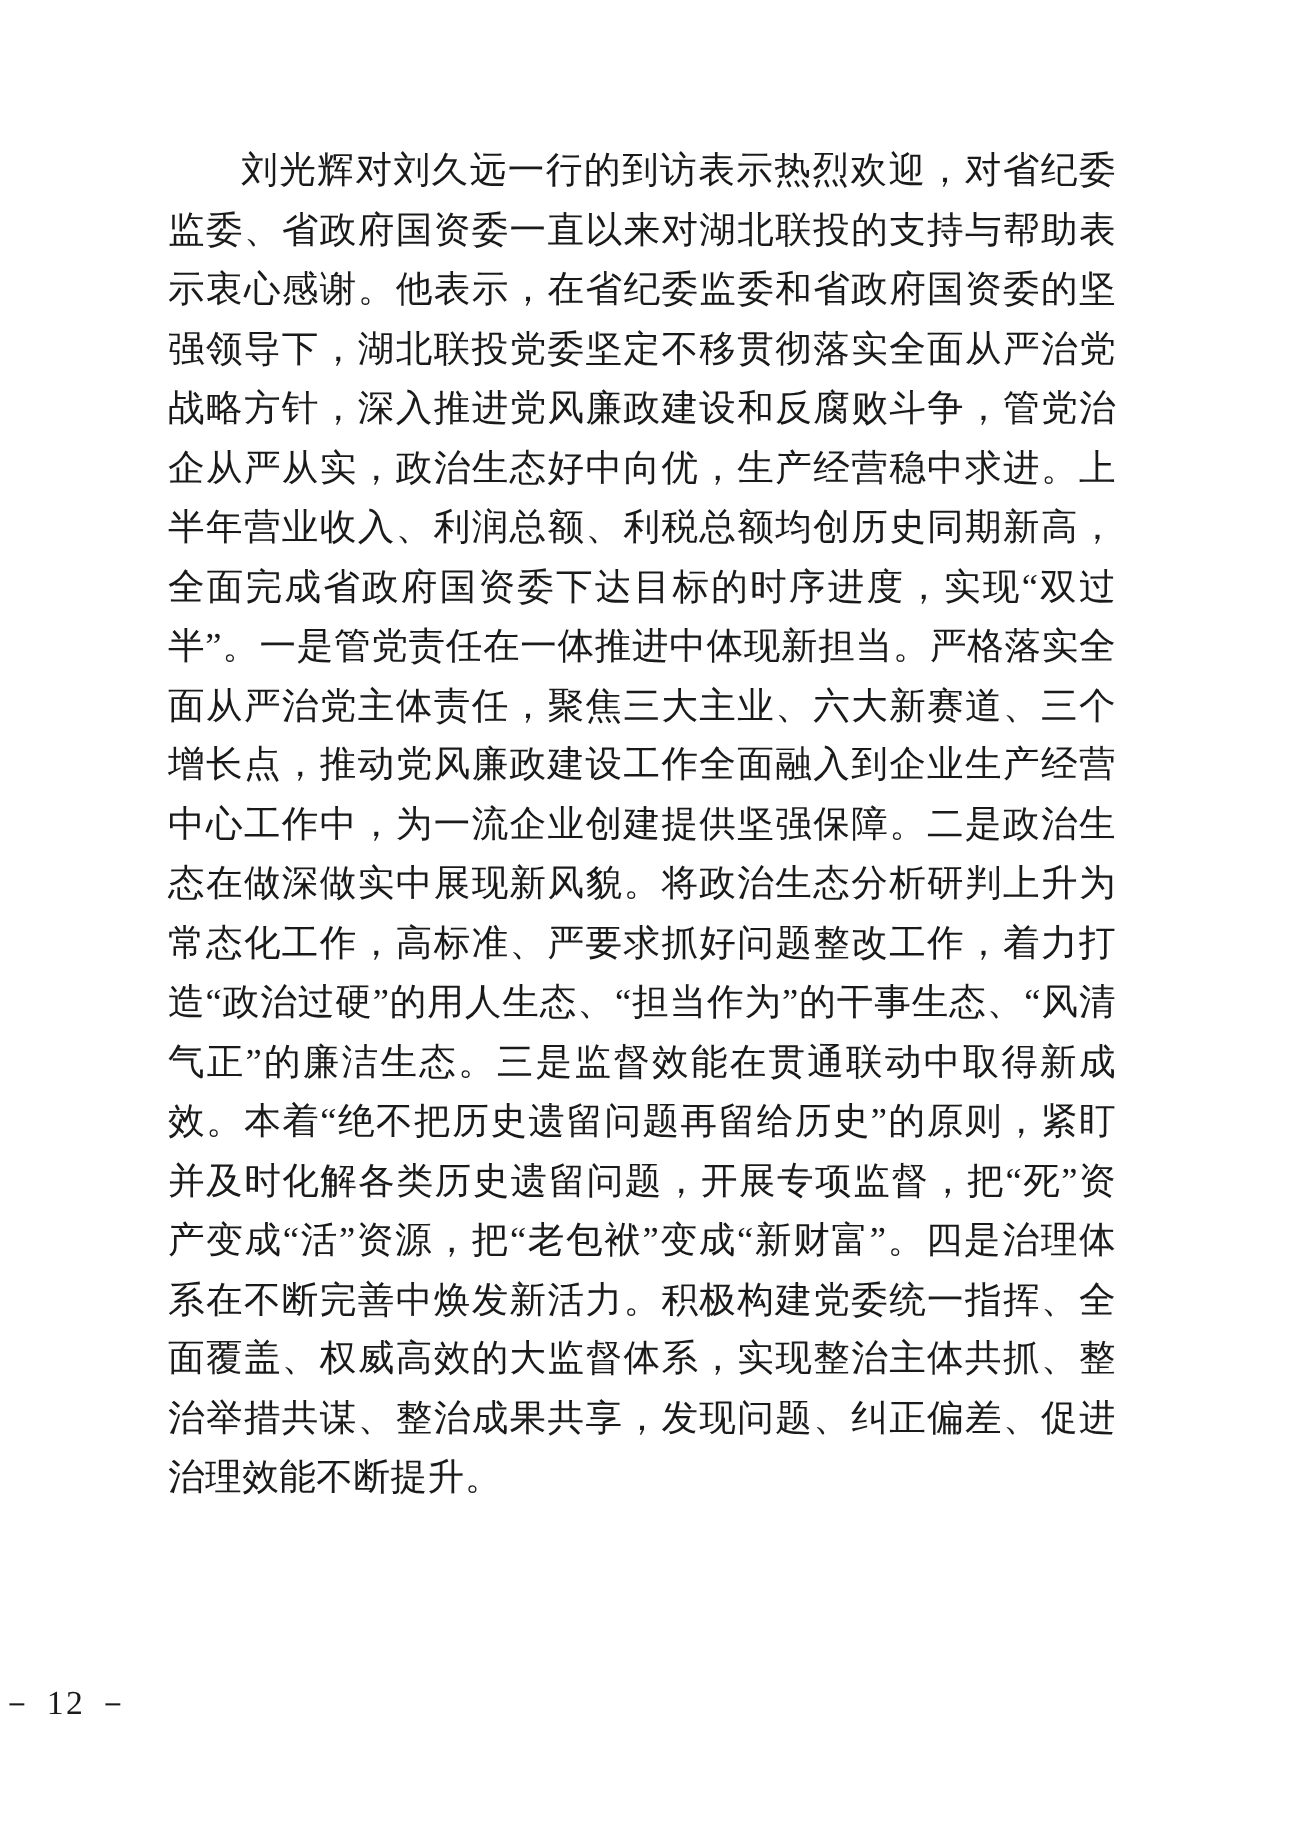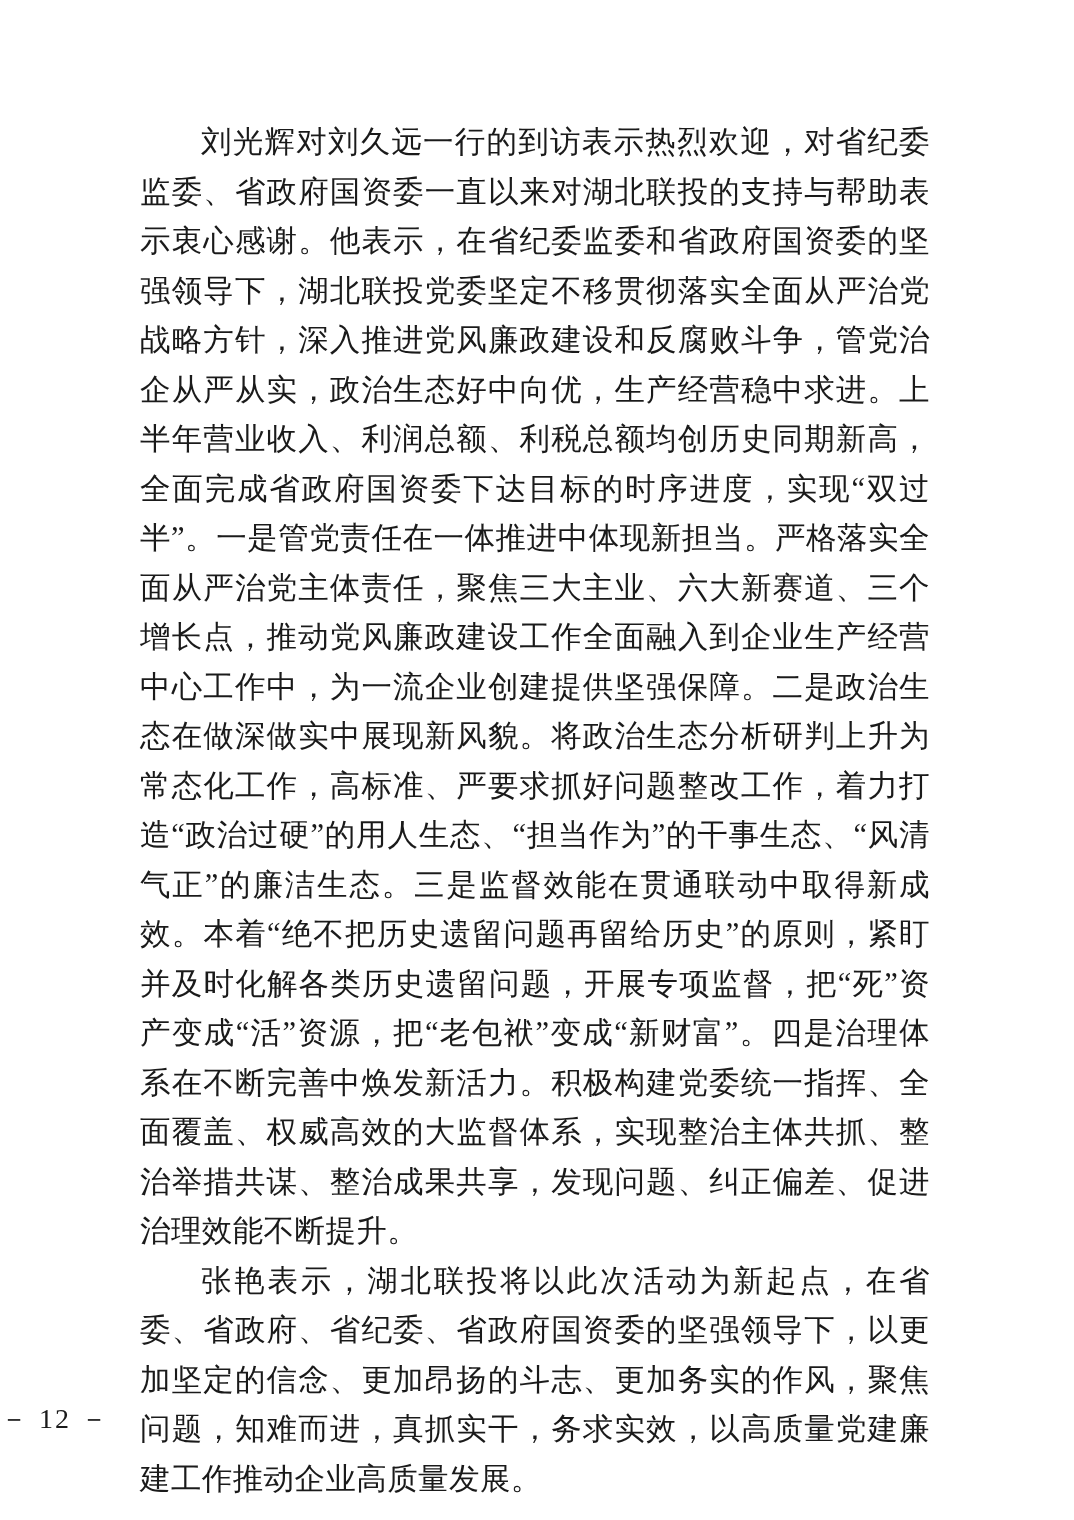--- a/index.html
+++ b/index.html
@@ -53,16 +53,15 @@
     color: #1a1a1a;
     font-family: "Liberation Serif", "DejaVu Serif", serif;
   }
 </style>
 </head>
 <body>
 
 <div class="page">
   <div class="content">
     <p class="para">刘光辉对刘久远一行的到访表示热烈欢迎，对省纪委监委、省政府国资委一直以来对湖北联投的支持与帮助表示衷心感谢。他表示，在省纪委监委和省政府国资委的坚强领导下，湖北联投党委坚定不移贯彻落实全面从严治党战略方针，深入推进党风廉政建设和反腐败斗争，管党治企从严从实，政治生态好中向优，生产经营稳中求进。上半年营业收入、利润总额、利税总额均创历史同期新高，全面完成省政府国资委下达目标的时序进度，实现“双过半”。一是管党责任在一体推进中体现新担当。严格落实全面从严治党主体责任，聚焦三大主业、六大新赛道、三个增长点，推动党风廉政建设工作全面融入到企业生产经营中心工作中，为一流企业创建提供坚强保障。二是政治生态在做深做实中展现新风貌。将政治生态分析研判上升为常态化工作，高标准、严要求抓好问题整改工作，着力打造“政治过硬”的用人生态、“担当作为”的干事生态、“风清气正”的廉洁生态。三是监督效能在贯通联动中取得新成效。本着“绝不把历史遗留问题再留给历史”的原则，紧盯并及时化解各类历史遗留问题，开展专项监督，把“死”资产变成“活”资源，把“老包袱”变成“新财富”。四是治理体系在不断完善中焕发新活力。积极构建党委统一指挥、全面覆盖、权威高效的大监督体系，实现整治主体共抓、整治举措共谋、整治成果共享，发现问题、纠正偏差、促进治理效能不断提升。</p>
-    <p class="para">张艳表示，湖北联投将以此次活动为新起点，在省委、省政府、省纪委、省政府国资委的坚强领导下，以更加坚定的信念、更加昂扬的斗志、更加务实的作风，聚焦问题，知难而进，真抓实干，务求实效，以高质量党建廉建工作推动企业高质量发展。</p>
   </div>
   <div class="footer">－ 12 －</div>
 </div>
 
 </body></html>

